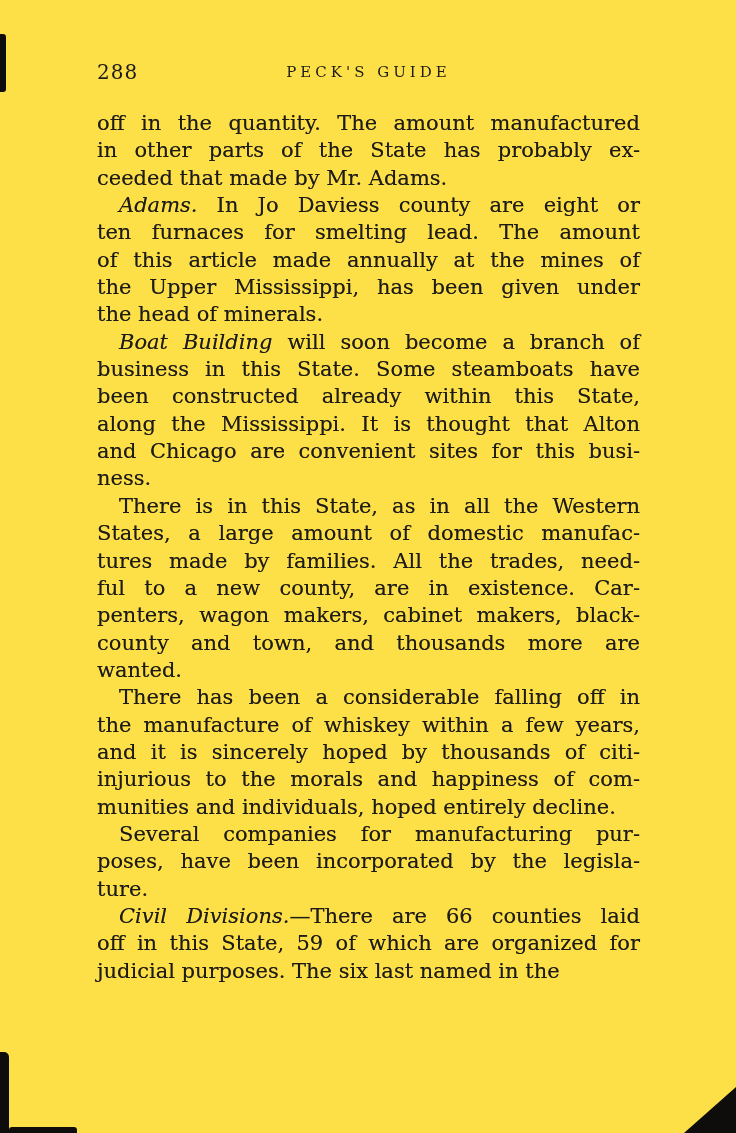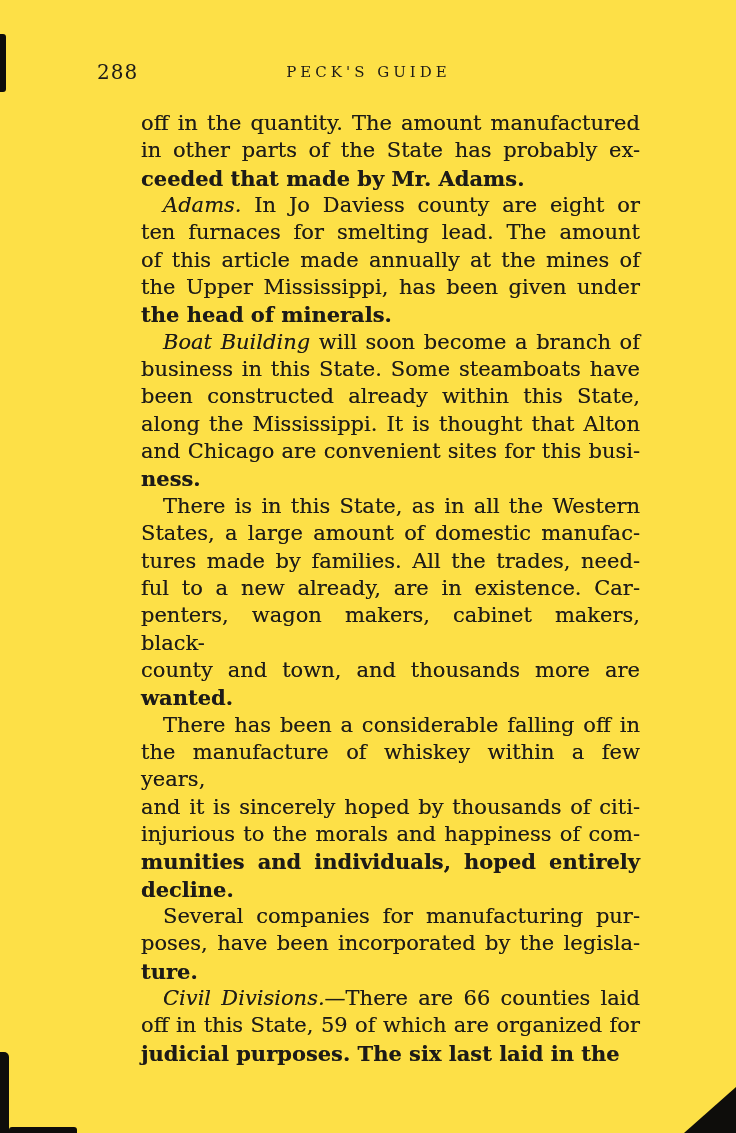--- a/index.html
+++ b/index.html
@@ -40,23 +40,22 @@
     top: 110px; left: 97px; right: 96px;
     font-size: 21px;
     line-height: 27.35px;
     text-shadow: 0 0 0.5px rgba(25, 22, 18, 0.55);
   }
   .para { margin: 0; }
   .line {
     text-align: justify;
     text-align-last: justify;
     white-space: normal;
-    margin-left: 44px;
   }
-  .line.last { text-align-last: left; font-weight: bold; }
+  .line.last { text-align-last: left; }
   .indent { display: inline-block; width: 22px; }
   i { font-style: italic; }
   .artifact {
     position: absolute;
     background: #0e0d0b;
   }
 </style>
 </head>
 <body>
 
@@ -85,41 +84,41 @@
         <div class="line">business in this State.  Some steamboats have</div>
         <div class="line">been constructed already within this State,</div>
         <div class="line">along the Mississippi.  It is thought that Alton</div>
         <div class="line">and Chicago are convenient sites for this busi-</div>
         <div class="line last">ness.</div>
       </div>
       <div class="para">
         <div class="line"><span class="indent"></span>There is in this State, as in all the Western</div>
         <div class="line">States, a large amount of domestic manufac-</div>
         <div class="line">tures made by families.  All the trades, need-</div>
-        <div class="line">ful to a new already, are in existence.  Car-</div>
+        <div class="line">ful to a new county, are in existence.  Car-</div>
         <div class="line">penters, wagon makers, cabinet makers, black-</div>
         <div class="line">county and town, and thousands more are</div>
         <div class="line last">wanted.</div>
       </div>
       <div class="para">
         <div class="line"><span class="indent"></span>There has been a considerable falling off in</div>
         <div class="line">the manufacture of whiskey within a few years,</div>
         <div class="line">and it is sincerely hoped by thousands of citi-</div>
         <div class="line">injurious to the morals and happiness of com-</div>
         <div class="line last">munities and individuals, hoped entirely decline.</div>
       </div>
       <div class="para">
         <div class="line"><span class="indent"></span>Several companies for manufacturing pur-</div>
         <div class="line">poses, have been incorporated by the legisla-</div>
         <div class="line last">ture.</div>
       </div>
       <div class="para">
         <div class="line"><span class="indent"></span><i>Civil Divisions.</i>—There are 66 counties laid</div>
         <div class="line">off in this State, 59 of which are organized for</div>
-        <div class="line last">judicial purposes.  The six last laid in the</div>
+        <div class="line last">judicial purposes.  The six last named in the</div>
       </div>
     </div>
 
   <div class="artifact" style="left:0; top:34px; width:6px; height:58px; border-radius:0 3px 3px 0;"></div>
   <div class="artifact" style="left:0; top:1052px; width:9px; height:81px; border-radius:0 5px 0 0;"></div>
   <div class="artifact" style="left:9px; bottom:0; width:68px; height:6px; border-radius:3px 3px 0 0;"></div>
   <div class="artifact" style="right:0; bottom:0; width:52px; height:46px; clip-path:polygon(100% 0, 100% 100%, 0 100%);"></div>
 
 </div>
 

